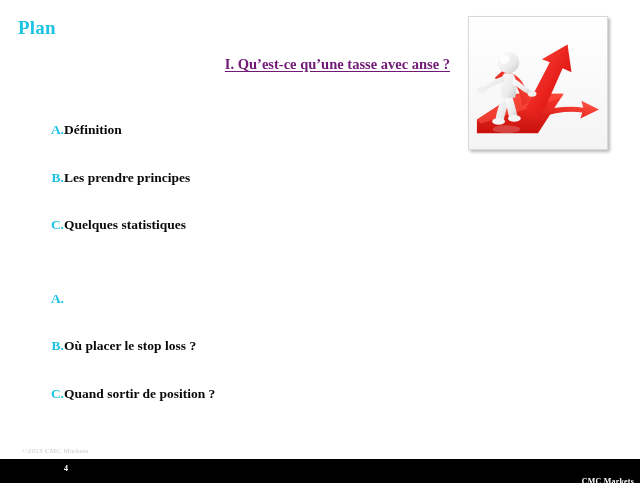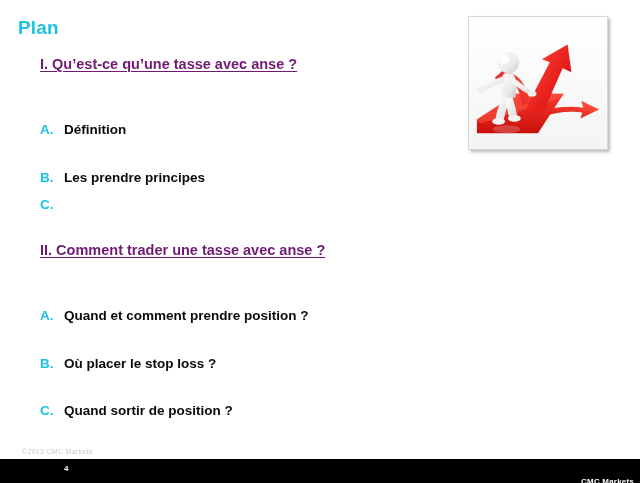--- a/index.html
+++ b/index.html
@@ -6,21 +6,22 @@
     margin: 0;
     padding: 0;
     background: #ffffff;
   }
   #slide {
     position: relative;
     width: 640px;
     height: 483px;
     background: #ffffff;
     overflow: hidden;
-    font-family: Liberation Sans, sans-serif;
+    font-family: Liberation Serif, serif;
+    text-align: right;
     -webkit-font-smoothing: antialiased;
   }
 
   
   #slide-title {
     position: absolute;
     left: 18px;
     top: 18px;
     font-size: 19px;
     font-weight: bold;
@@ -149,31 +150,30 @@
         <span class="sub-text">Définition</span>
       </li>
       <li class="item-spacer"></li>
       <li class="sub-item">
         <span class="sub-marker">B.</span>
         <span class="sub-text">Les prendre principes</span>
       </li>
       <li class="item-spacer"></li>
       <li class="sub-item">
         <span class="sub-marker">C.</span>
+        <span class="sub-text">Quelques statistiques</span>
       </li>
     </ul>
 
     <div class="gap-list-to-heading"></div>
 
-    <div class="section-heading">II. Comment trader une tasse avec anse ?</div>
     <div class="gap-heading-to-list"></div>
     <ul class="sub-list">
       <li class="sub-item">
         <span class="sub-marker">A.</span>
-        <span class="sub-text">Quand et comment prendre position ?</span>
       </li>
       <li class="item-spacer"></li>
       <li class="sub-item">
         <span class="sub-marker">B.</span>
         <span class="sub-text">Où placer le stop loss ?</span>
       </li>
       <li class="item-spacer"></li>
       <li class="sub-item">
         <span class="sub-marker">C.</span>
         <span class="sub-text">Quand sortir de position ?</span>

